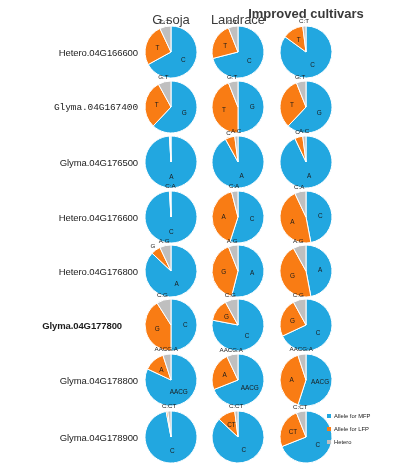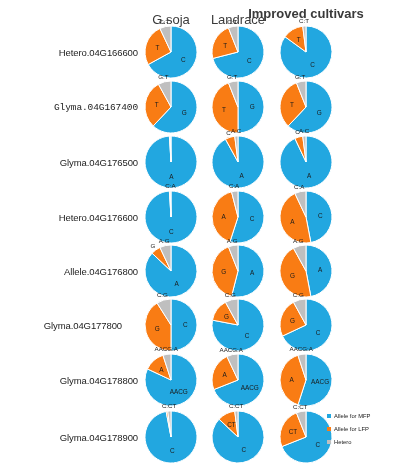--- a/index.html
+++ b/index.html
@@ -80,22 +80,22 @@
   <div id="col-headers">
       <div class="col-header" style="left: 171px; top: 12px;">G.soja</div>
       <div class="col-header" style="left: 238px; top: 12px;">Landrace</div>
       <div class="col-header" style="left: 306px; top: 6px; font-weight: bold;">Improved cultivars</div>
     </div>
   <div id="row-labels">
       <div class="row-label" style="right: 272px; top: 52px;">Hetero.04G166600</div>
       <div class="row-label" style="right: 272px; top: 107px; font-family: Liberation Mono, monospace;">Glyma.04G167400</div>
       <div class="row-label" style="right: 272px; top: 162px; margin-left: 16px;">Glyma.04G176500</div>
       <div class="row-label" style="right: 272px; top: 217px;">Hetero.04G176600</div>
-      <div class="row-label" style="right: 272px; top: 271px;">Allele.04G176800</div>
-      <div class="row-label" style="right: 288px; top: 325px;">Glyma.04G177800</div>
+      <div class="row-label" style="right: 272px; top: 271px;">Hetero.04G176800</div>
+      <div class="row-label" style="right: 288px; top: 325px; font-weight: bold;">Glyma.04G177800</div>
       <div class="row-label" style="right: 272px; top: 380px;">Glyma.04G178800</div>
       <div class="row-label" style="right: 272px; top: 437px; margin-left: 32px;">Glyma.04G178900</div>
     </div>
   <div id="pies">
       <div class="pie-cell" style="left: 171px; top: 52px; width: 86px; height: 86px;">
         <svg width="86" height="86" viewBox="0 0 86 86">
           <path d="M 43 43 L 43 17 A 26 26 0 1 1 20.216026318859548 55.525595526644594 Z" fill="#22a7e0" stroke="#ffffff" stroke-width="1"></path>
           <path d="M 43 43 L 20.216026318859548 55.525595526644594 A 26 26 0 0 1 31.9297384193081 19.474496635883497 Z" fill="#f97c14" stroke="#ffffff" stroke-width="1"></path>
           <path d="M 43 43 L 31.9297384193081 19.474496635883497 A 26 26 0 0 1 42.99999999999999 17 Z" fill="#bfbfbf" stroke="#ffffff" stroke-width="1"></path>
           <text x="55.3" y="52.5" text-anchor="middle" class="slice-label">C</text>

